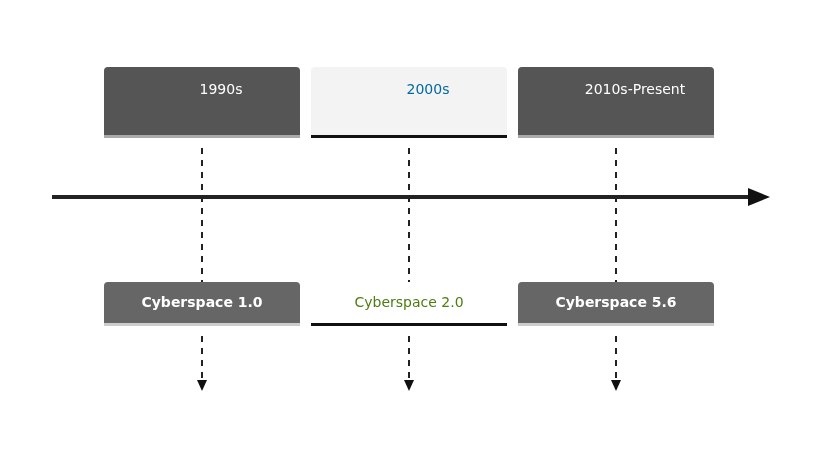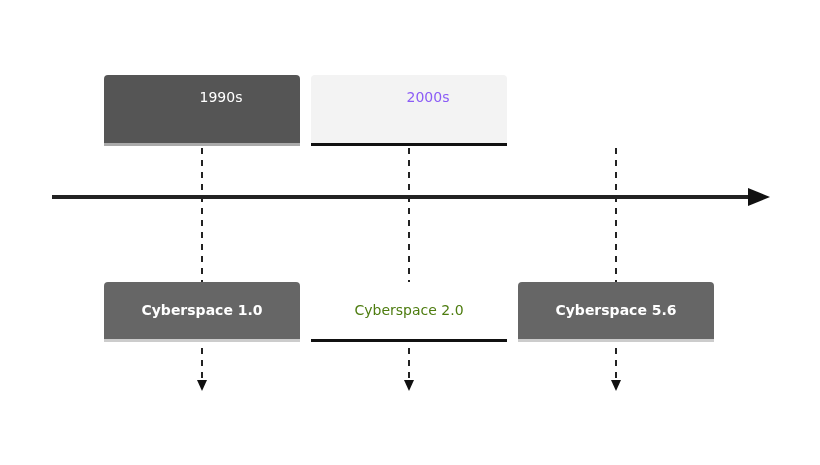--- a/index.html
+++ b/index.html
@@ -5,25 +5,25 @@
     html, body { margin: 0; padding: 0; }
     body {
       width: 820px; height: 465px; background: #ffffff; position: relative; overflow: hidden;
       font-family: "DejaVu Sans", "Liberation Sans", sans-serif;
     }
     .diagram { position: absolute; left: 0; top: 0; width: 820px; height: 465px; }
     .node {
       position: absolute; box-sizing: border-box; display: flex; align-items: center; justify-content: center;
       font-size: 14px; border-radius: 4px 4px 0 0;
     }
-    .period { top: 75px; width: 196px; height: 71px; padding-left: 38px; }
-    .event { top: 282px; width: 196px; height: 60px; }
+    .period { top: 67px; width: 196px; height: 71px; padding-left: 38px; }
+    .event { top: 282px; width: 196px; height: 44px; }
     .dark { background: #555555; color: #ffffff; border-bottom: 3px solid #aaaaaa; }
     .dark.event { background: #666666; font-weight: bold; border-bottom: 3px solid #cccccc; }
-    .light { background: #f3f3f3; color: #8b5cf6; border-bottom: 3px solid #111111; }
+    .light { background: #f3f3f3; color: #0369a1; border-bottom: 3px solid #111111; }
     .light.event { background: #ffffff; color: #4d7c0f; border-bottom: 3px solid #111111; }
     .node span { position: relative; top: -12px; }
     .event span { top: -1px; }
     svg.lines { position: absolute; left: 0; top: 0; }
   </style>
 </head>
 <body>
 
 <div class="diagram">
 
@@ -46,20 +46,23 @@
       <polygon points="611,380 621,380 616,391"></polygon>
     </g>
   </svg>
 
   <div class="node period dark" style="left:104px">
     <span>1990s</span>
   </div>
   <div class="node period light" style="left:311px">
     <span>2000s</span>
   </div>
+  <div class="node period dark" style="left:518px">
+    <span>2010s-Present</span>
+  </div>
 
   <div class="node event dark" style="left:104px">
     <span>Cyberspace 1.0</span>
   </div>
   <div class="node event light" style="left:311px">
     <span>Cyberspace 2.0</span>
   </div>
   <div class="node event dark" style="left:518px">
     <span>Cyberspace 5.6</span>
   </div>

